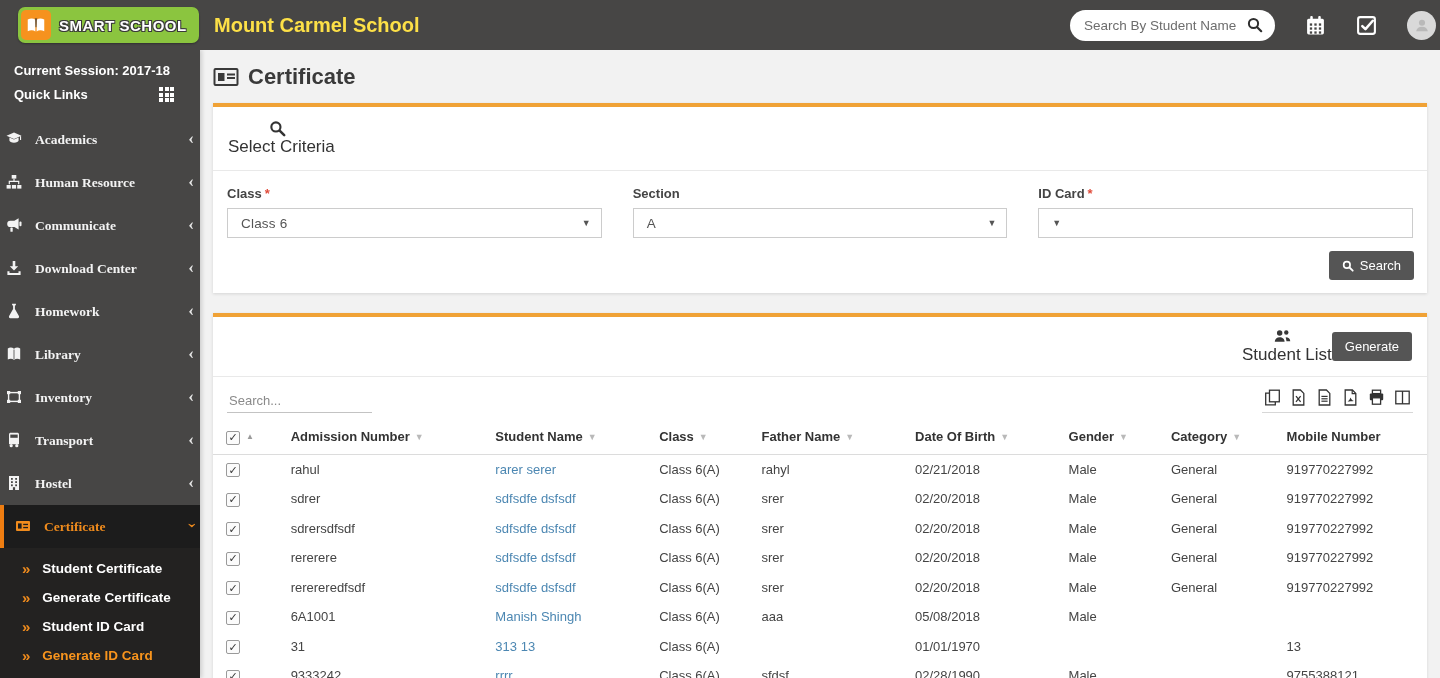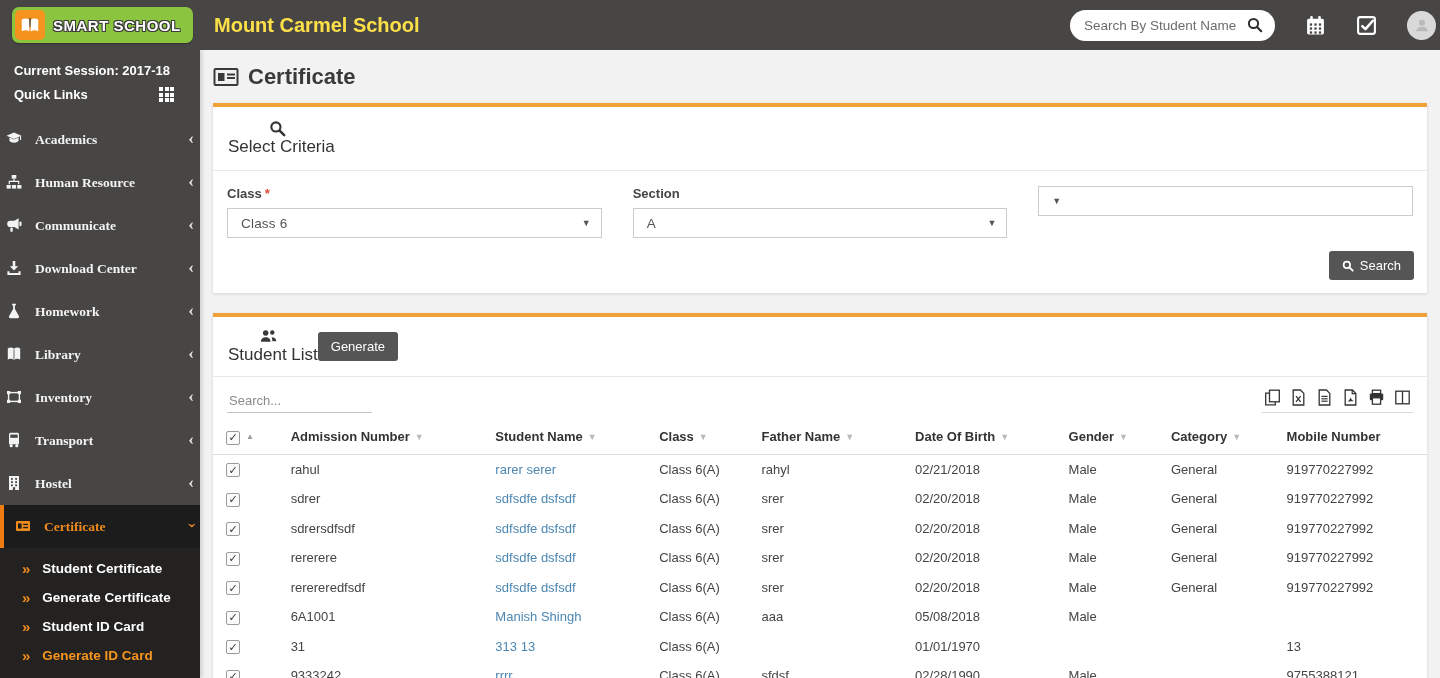--- a/index.html
+++ b/index.html
@@ -2,21 +2,21 @@
 <html><head>
 <meta charset="utf-8">
 <style>
   * { margin:0; padding:0; box-sizing:border-box; }
   html,body { width:1440px; height:678px; overflow:hidden; }
   body { font-family:"Liberation Sans","DejaVu Sans",sans-serif; background:#f2f2f2; }
   .screen { position:relative; width:1440px; height:678px; overflow:hidden; }
 
   
   .topbar { position:absolute; top:0; left:0; width:1440px; height:50px; background:#474645; display:flex; align-items:center; z-index:5; }
-  .logo-area { width:200px; display:flex; align-items:center; padding-left:12px; flex:0 0 200px; }
+  .logo-area { width:200px; display:flex; align-items:center; padding-left:18px; flex:0 0 200px; }
   .logo-pill { display:flex; align-items:center; background:#8bc53f; border-radius:7px; padding:3px 12px 3px 3px; height:36px; box-shadow:0 1px 2px rgba(0,0,0,.3); }
   .logo-book { width:30px; height:30px; background:#f6921e; border-radius:5px; display:flex; align-items:center; justify-content:center; margin-right:8px; }
   .logo-book svg { width:22px; height:22px; }
   .logo-text { font-size:15px; font-weight:bold; color:#fff; letter-spacing:.5px; text-shadow:-1px -1px 0 #3a3a3a,1px -1px 0 #3a3a3a,-1px 1px 0 #3a3a3a,1px 1px 0 #3a3a3a; white-space:nowrap; }
   .school-name { color:#fde047; font-size:20px; font-weight:bold; margin-left:14px; flex:1; }
   .topbar-right { display:flex; align-items:center; gap:30px; padding-right:4px; }
   .search-pill { display:flex; align-items:center; background:#fff; border-radius:16px; height:31px; width:205px; padding:0 12px 0 14px; }
   .search-pill input { border:none; outline:none; flex:1; font-size:13.5px; color:#333; font-family:inherit; width:150px; }
   .search-pill input::placeholder { color:#6d6d6d; }
   .search-pill .icon svg { width:16px; height:16px; display:block; }
@@ -63,21 +63,21 @@
   .field-label { font-size:13px; font-weight:bold; color:#444; margin-bottom:7px; }
   .req { color:#e04b3a; margin-left:3px; }
   .select-box { height:30px; border:1px solid #ccc; display:flex; align-items:center; padding:0 10px 0 13px; background:#fff; cursor:pointer; }
   .select-value { flex:1; font-size:13.5px; color:#555; letter-spacing:.2px; }
   .select-caret { font-size:9px; color:#555; }
   .criteria-footer { display:flex; justify-content:flex-end; padding:13px 13px 13px; }
   .btn { background:#555; color:#fff; border:none; border-radius:3px; font-size:13px; font-family:inherit; padding:7px 13px; cursor:pointer; display:inline-flex; align-items:center; gap:6px; }
   .btn .icon svg { width:12px; height:12px; display:block; }
 
   .list-card { margin-top:20px; height:400px; }
-  .list-card .card-header { justify-content:flex-start; padding:11px 15px; }
+  .list-card .card-header { justify-content:flex-end; padding:11px 15px; }
   .toolbar { display:flex; justify-content:space-between; align-items:flex-end; padding:12px 14px 0 14px; }
   .dt-search { border:none; border-bottom:1px solid #c3c3c3; outline:none; width:145px; font-size:13px; padding:4px 2px; color:#333; background:transparent; font-family:inherit; }
   .dt-search::placeholder { color:#8a8a8a; }
   .export-icons { display:flex; gap:9px; border-bottom:1px solid #d7d7d7; padding:0 2px 6px 2px; }
   .export-icons .ebtn { cursor:pointer; display:flex; }
   .export-icons svg { width:17px; height:17px; display:block; color:#333; }
 
   table.student-table { width:100%; border-collapse:collapse; table-layout:fixed; margin-top:9px; }
   .student-table th { text-align:left; font-size:13px; color:#333; padding:7px 6px 9px 6px; border-bottom:1px solid #dcdcdc; font-weight:bold; white-space:nowrap; }
   .student-table td { font-size:13px; color:#444; padding:7px 6px; height:29px; white-space:nowrap; overflow:hidden; }
@@ -343,20 +343,21 @@
             </div>
           </div>
           <div class="field">
             <div class="field-label"><span>Section</span></div>
             <div class="select-box">
               <span class="select-value">A</span>
               <span class="select-caret">▼</span>
             </div>
           </div>
           <div class="field">
+            <div class="field-label"><span>ID Card</span><span class="req">*</span></div>
             <div class="select-box">
               <span class="select-caret">▼</span>
             </div>
           </div>
         </div>
       <div class="criteria-footer">
         <button class="btn">
           <span class="icon">
             <svg viewBox="0 0 16 16">
                 <circle cx="6.5" cy="6.5" r="4.3" fill="none" stroke="#fff" stroke-width="2.2"></circle>

